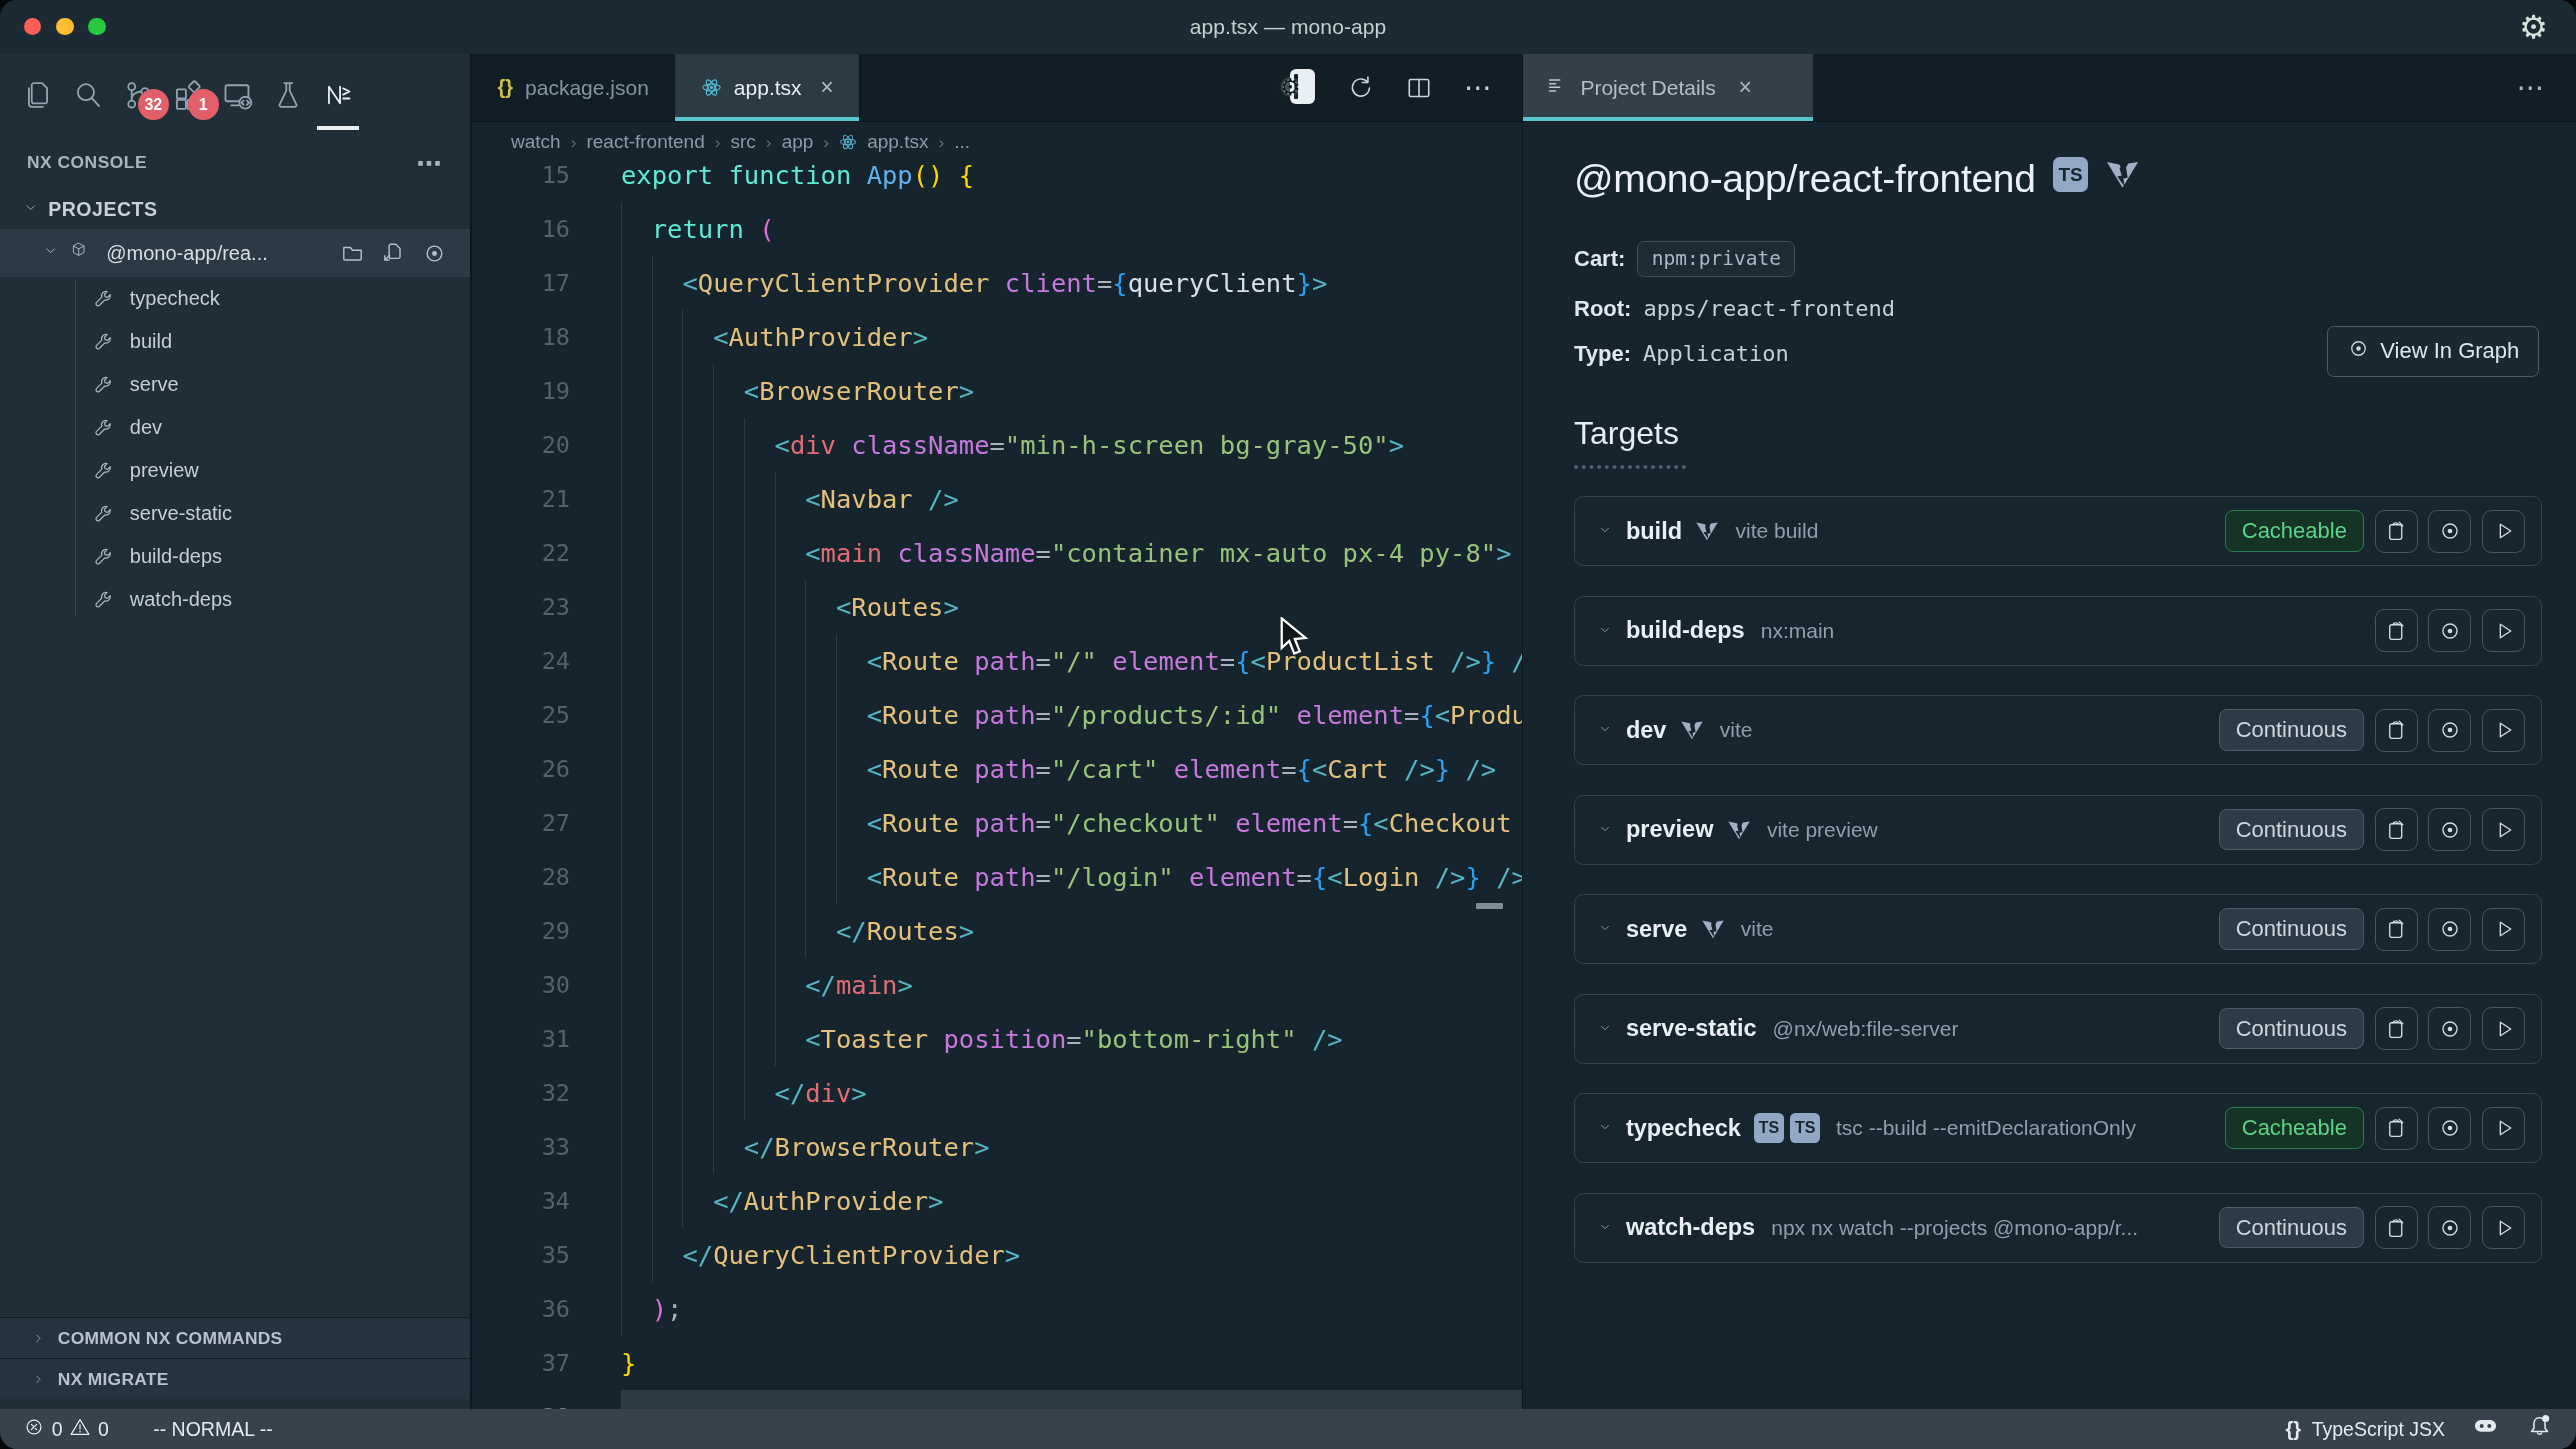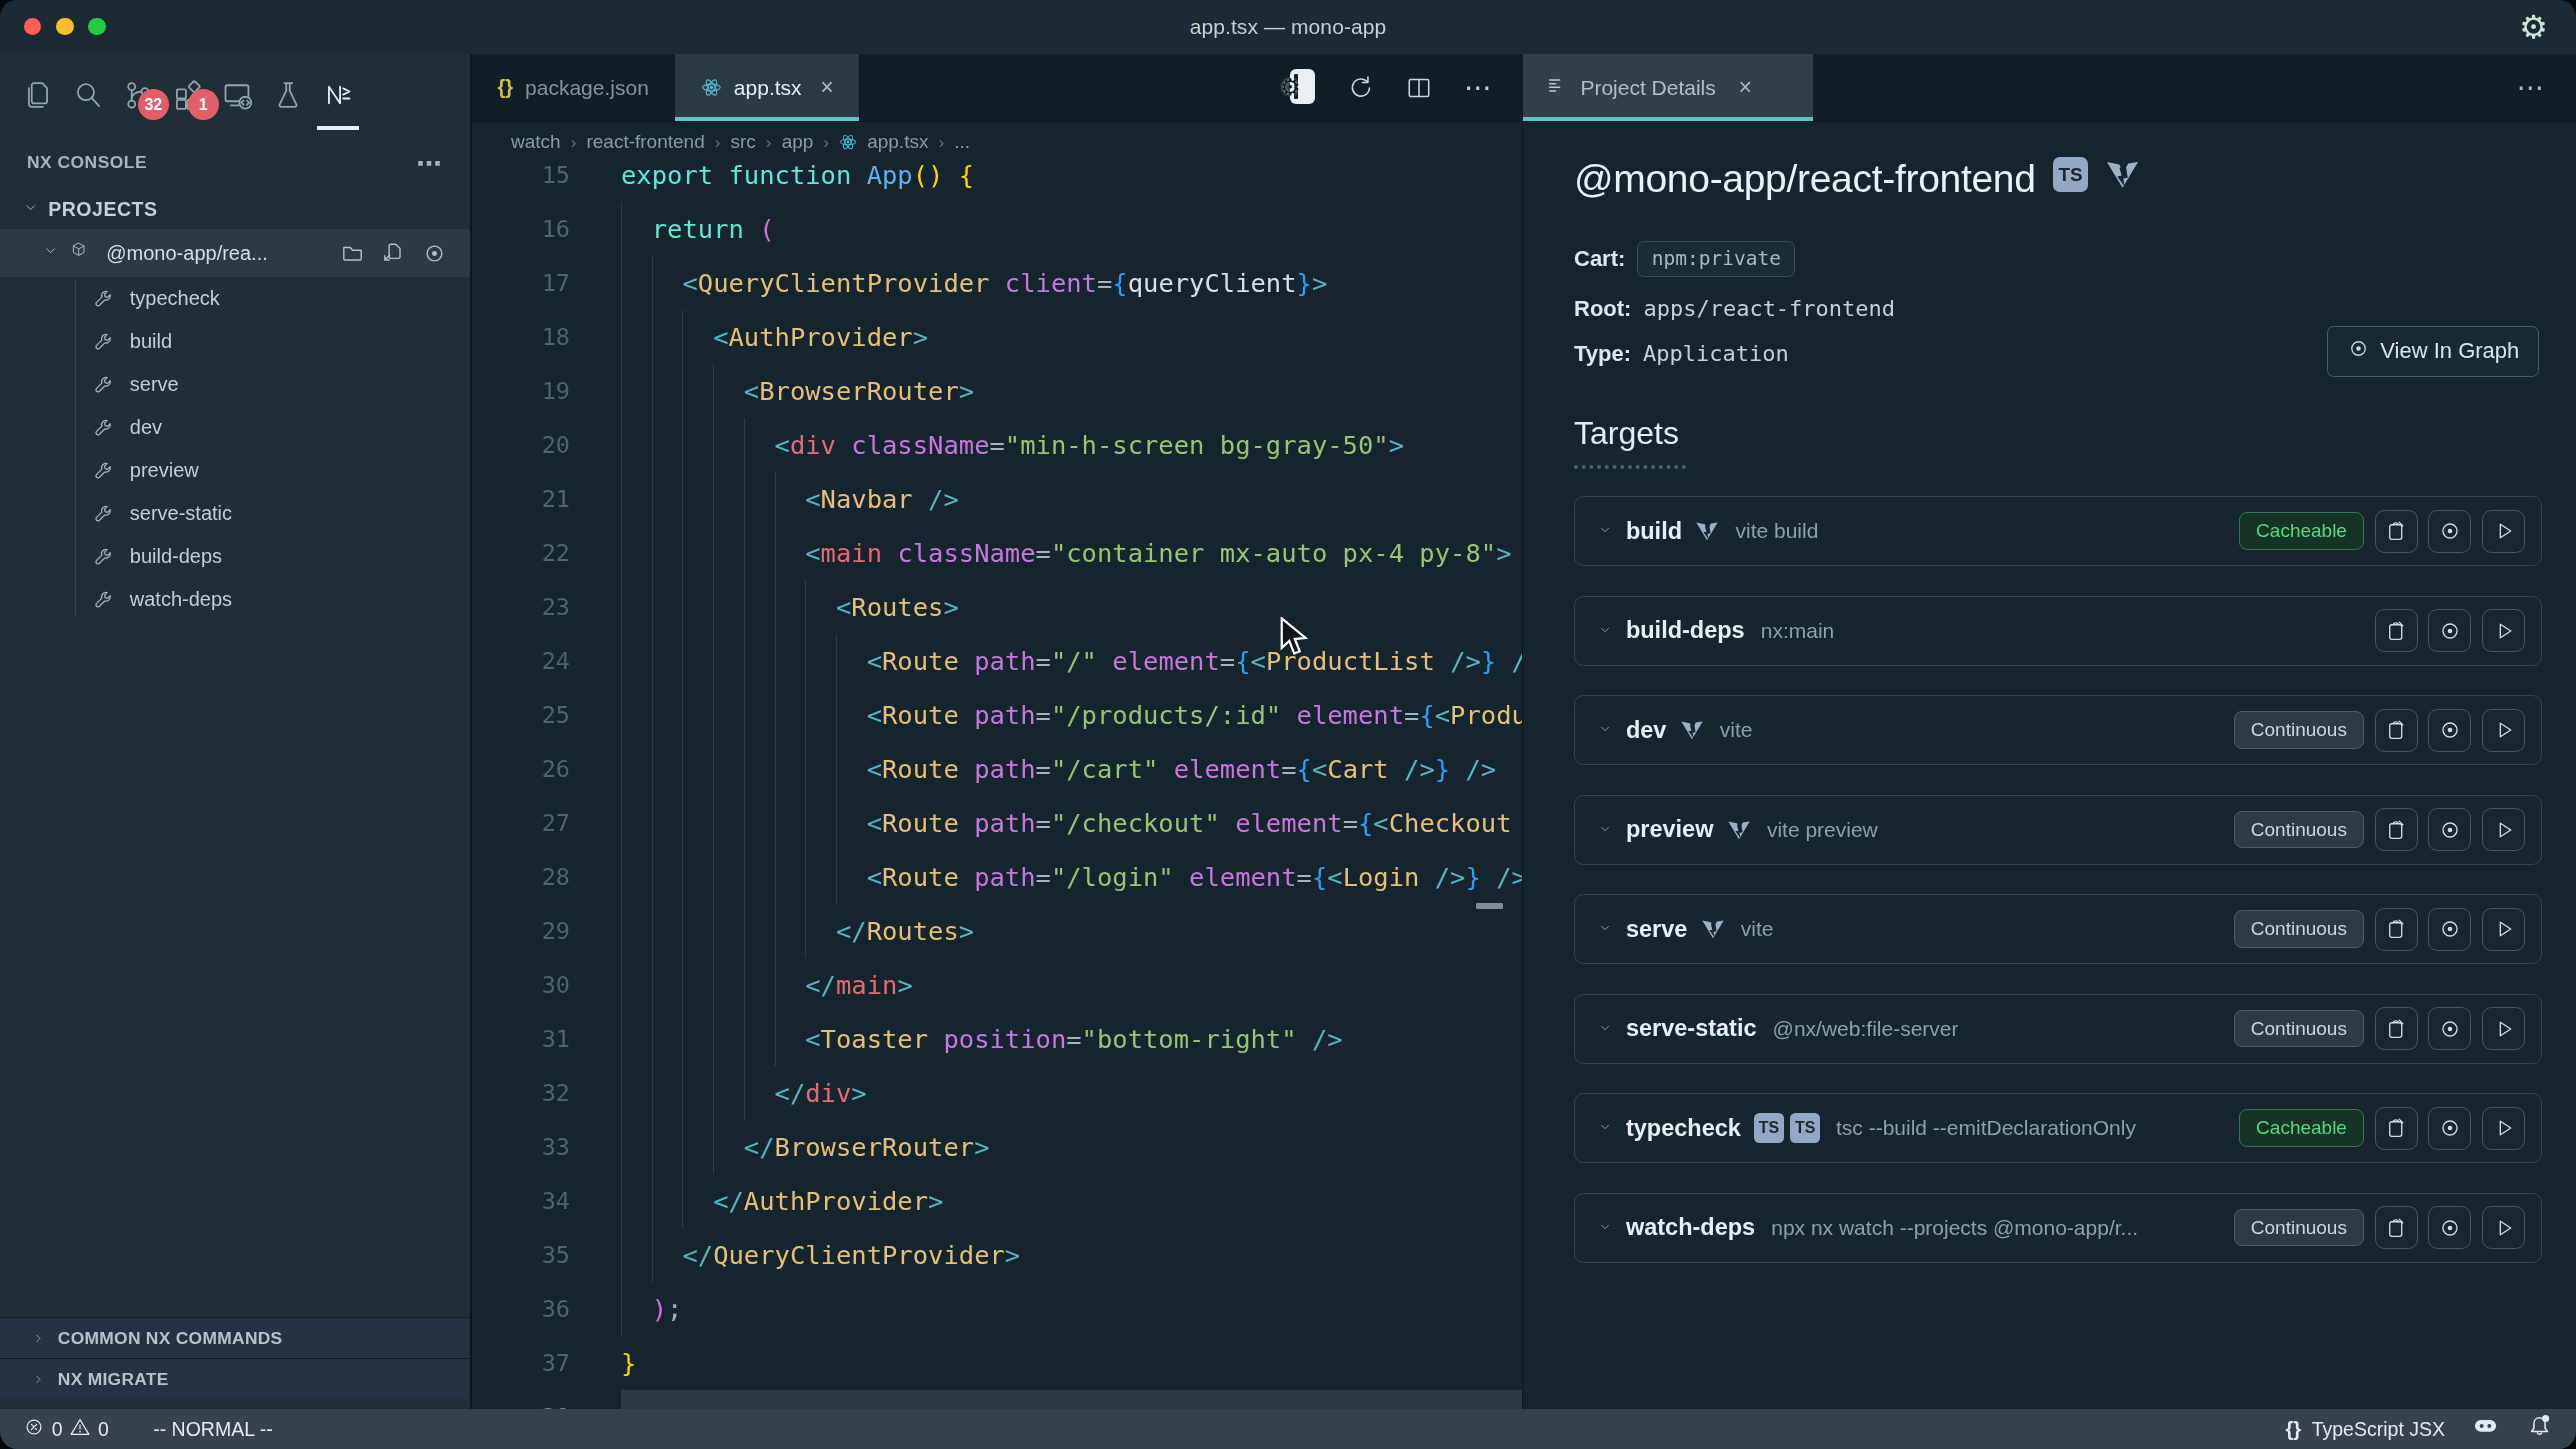--- a/index.html
+++ b/index.html
@@ -104,21 +104,21 @@
   .cards{margin-top:27px;display:flex;flex-direction:column;gap:29.5px;}
   .card{height:70px;box-sizing:border-box;border:1.3px solid #35444e;border-radius:9.4px;background:#17252e;
     display:flex;align-items:center;gap:13.4px;padding:0 16px 0 21.5px;}
   .card .chev svg{width:16px;height:16px;color:#93a5b1;}
   .tname{font-size:23.5px;font-weight:700;color:#e9f0f5;white-space:nowrap;}
   .ttech{display:flex;align-items:center;gap:6.7px;}
   .ttech svg{width:24px;height:24px;color:#9fb0c4;}
   .ttech .tsbox{width:29.5px;height:29.5px;font-size:16px;border-radius:5.4px;}
   .tcmd{font-size:21px;color:#8da0ac;white-space:nowrap;overflow:hidden;flex-shrink:1;min-width:0;margin-left:2.7px;}
   .card-right{margin-left:auto;display:flex;align-items:center;gap:10.7px;flex:0 0 auto;}
-  .tbadge{font-size:19px;padding:6.7px 16px;border-radius:8px;white-space:nowrap;}
+  .tbadge{font-size:22px;padding:6.7px 16px;border-radius:8px;white-space:nowrap;}
   .tbadge.green{color:#5ad586;border:1.3px solid #2f7a54;background:#163425;}
   .tbadge.gray{color:#ccd7e0;border:1.3px solid #4d5d68;background:#2d3b46;}
   .abtn{width:43px;height:43px;border:1.3px solid #48575f;border-radius:9.4px;background:#18262f;
     display:flex;align-items:center;justify-content:center;box-sizing:border-box;}
   .abtn svg{width:24px;height:24px;color:#d2dce3;}
   
   .statusbar{position:absolute;left:0;right:0;bottom:0;height:40px;background:#37424c;display:flex;align-items:center;
     padding:0 23px;color:#e4ebf1;font-size:19.5px;}
   .statusbar svg{width:22px;height:22px;}
   .st-item{display:flex;align-items:center;gap:6.7px;margin-right:17.4px;}

